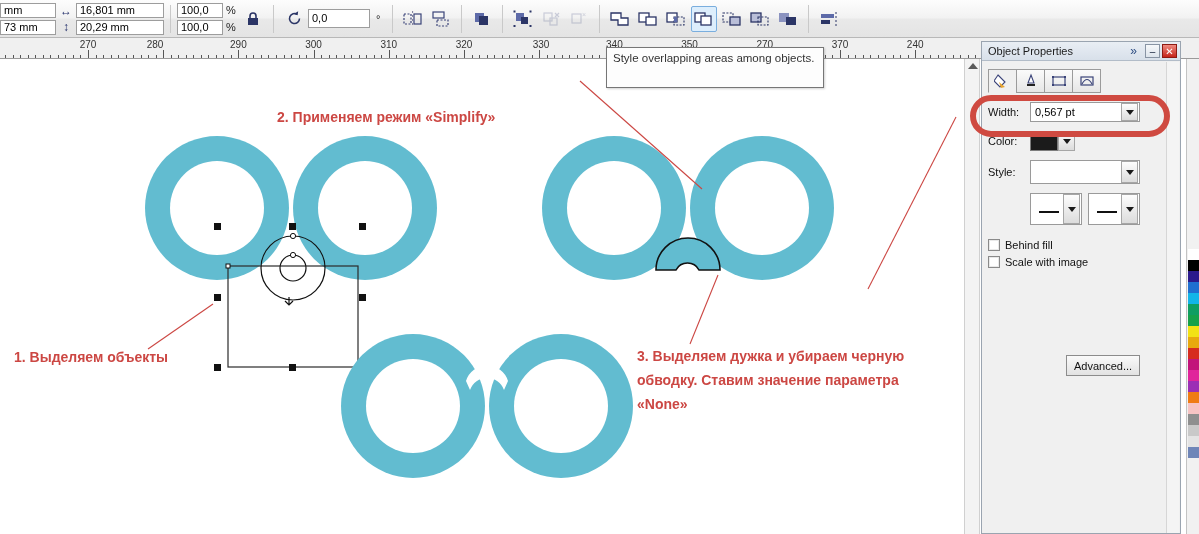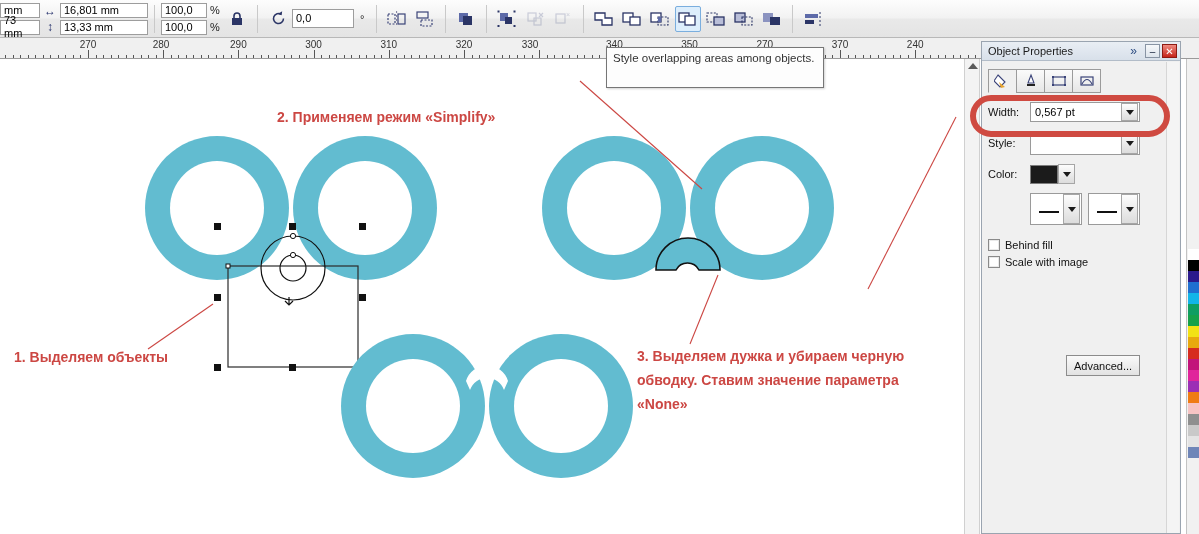--- a/index.html
+++ b/index.html
@@ -24,21 +24,21 @@
     border-bottom: 1px solid #b8b8b8;
     display: flex; align-items: center;
   }
   .tb-sep { width: 1px; height: 28px; background: #c9c9c9; margin: 0 6px; }
   .field-stack { display: flex; flex-direction: column; justify-content: center; height: 38px; gap: 2px; }
   .fld {
     height: 15px; background: #fff; border: 1px solid #9d9d9d;
     font-size: 11px; line-height: 13px; color: #000;
     padding: 0 3px; display: flex; align-items: center;
   }
-  .fld.unit { width: 40px; }
+  .fld.unit { width: 56px; }
   .fld.size { width: 88px; }
   .fld.pct  { width: 46px; }
   .lbl-pct { font-size: 11px; color: #222; margin-left: 3px; width: 10px; }
   .icon-col { display: flex; flex-direction: column; justify-content: center; height: 38px; gap: 4px; width: 20px; align-items: center;}
   .glyph { font-size: 12px; color: #24306b; line-height: 12px; }
 
   .tbtn {
     width: 26px; height: 26px; margin: 0 1px;
     display: flex; align-items: center; justify-content: center;
     border: 1px solid transparent; border-radius: 2px;
@@ -158,21 +158,21 @@
       <div class="fld unit">73 mm</div>
     </div>
 
     <div class="icon-col">
       <span class="glyph">↔</span>
       <span class="glyph">↕</span>
     </div>
 
     <div class="field-stack">
       <div class="fld size">16,801 mm</div>
-      <div class="fld size">13,33 mm</div>
+      <div class="fld size">20,29 mm</div>
     </div>
 
     <div class="tb-sep"></div>
 
     <div class="field-stack">
       <div style="display:flex;align-items:center;">
         <div class="fld pct">100,0</div>
         <span class="lbl-pct">%</span>
       </div>
       <div style="display:flex;align-items:center;">
@@ -319,21 +319,21 @@
         <span class="tick maj" style="left: 88px;"></span>
         <span class="tick min" style="left: 95.52px;"></span>
         <span class="tick min" style="left: 103.04px;"></span>
         <span class="tick min" style="left: 110.56px;"></span>
         <span class="tick min" style="left: 118.08px;"></span>
         <span class="tick min" style="left: 125.6px;"></span>
         <span class="tick min" style="left: 133.12px;"></span>
         <span class="tick min" style="left: 140.64px;"></span>
         <span class="tick min" style="left: 148.16px;"></span>
         <span class="tick min" style="left: 155.68px;"></span>
-        <span class="num" style="left: 161px;">280</span>
+        <span class="num" style="left: 155px;">280</span>
         <span class="tick maj" style="left: 163.2px;"></span>
         <span class="tick min" style="left: 170.72px;"></span>
         <span class="tick min" style="left: 178.24px;"></span>
         <span class="tick min" style="left: 185.76px;"></span>
         <span class="tick min" style="left: 193.28px;"></span>
         <span class="tick min" style="left: 200.8px;"></span>
         <span class="tick min" style="left: 208.32px;"></span>
         <span class="tick min" style="left: 215.84px;"></span>
         <span class="tick min" style="left: 223.36px;"></span>
         <span class="tick min" style="left: 230.88px;"></span>
@@ -374,21 +374,21 @@
         <span class="tick maj" style="left: 464px;"></span>
         <span class="tick min" style="left: 471.52px;"></span>
         <span class="tick min" style="left: 479.04px;"></span>
         <span class="tick min" style="left: 486.56px;"></span>
         <span class="tick min" style="left: 494.08px;"></span>
         <span class="tick min" style="left: 501.6px;"></span>
         <span class="tick min" style="left: 509.12px;"></span>
         <span class="tick min" style="left: 516.64px;"></span>
         <span class="tick min" style="left: 524.16px;"></span>
         <span class="tick min" style="left: 531.68px;"></span>
-        <span class="num" style="left: 530px;">330</span>
+        <span class="num" style="left: 541px;">330</span>
         <span class="tick maj" style="left: 539.2px;"></span>
         <span class="tick min" style="left: 546.72px;"></span>
         <span class="tick min" style="left: 554.24px;"></span>
         <span class="tick min" style="left: 561.76px;"></span>
         <span class="tick min" style="left: 569.28px;"></span>
         <span class="tick min" style="left: 576.8px;"></span>
         <span class="tick min" style="left: 584.32px;"></span>
         <span class="tick min" style="left: 591.84px;"></span>
         <span class="tick min" style="left: 599.36px;"></span>
         <span class="tick min" style="left: 606.88px;"></span>
@@ -608,35 +608,35 @@
         <span class="plabel">Width:</span>
         <div class="combo" style="width:110px;">
           <span class="cval">0,567 pt</span>
           <span class="cbtn">
               <span class="caret"></span>
             </span>
         </div>
       </div>
 
       <div class="prow">
+        <span class="plabel">Color:</span>
+        <div class="swatch"></div>
+        <span class="cbtn" style="height:20px;">
+            <span class="caret"></span>
+          </span>
+      </div>
+
+      <div class="prow">
         <span class="plabel">Style:</span>
         <div class="combo" style="width:110px;height:24px;">
           <span style="flex:1;padding-right:4px;"><span class="styleline"></span></span>
           <span class="cbtn" style="height:22px;">
               <span class="caret"></span>
             </span>
         </div>
-      </div>
-
-      <div class="prow">
-        <span class="plabel">Color:</span>
-        <div class="swatch"></div>
-        <span class="cbtn" style="height:20px;">
-            <span class="caret"></span>
-          </span>
       </div>
 
       <div class="prow" style="margin-left:42px;">
         <div class="combo" style="width:52px;height:32px;">
           <span style="flex:1;text-align:center;"><span style="display:inline-block;width:20px;height:2px;background:#111;"></span></span>
           <span class="cbtn" style="height:30px;">
               <span class="caret"></span>
             </span>
         </div>
         <div class="combo" style="width:52px;height:32px;margin-left:6px;">

